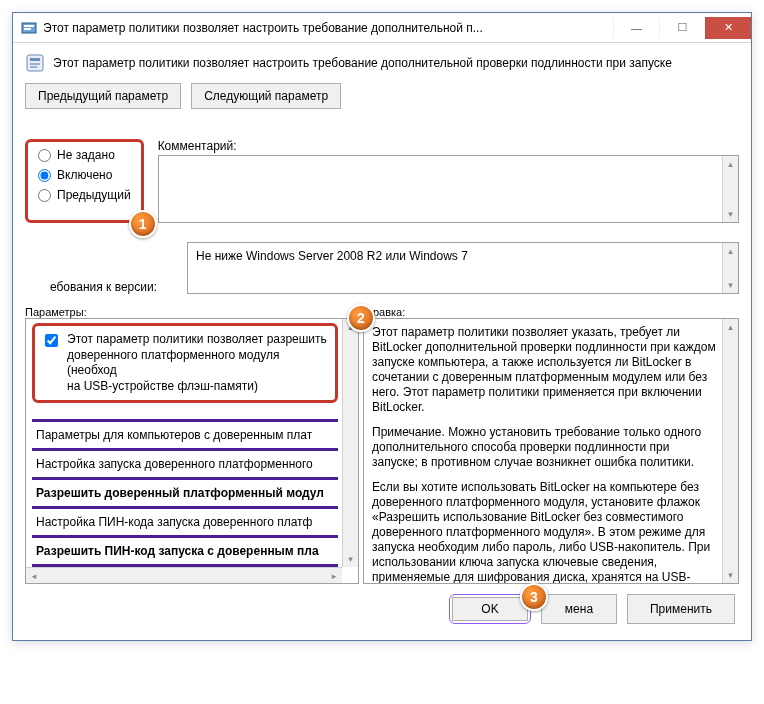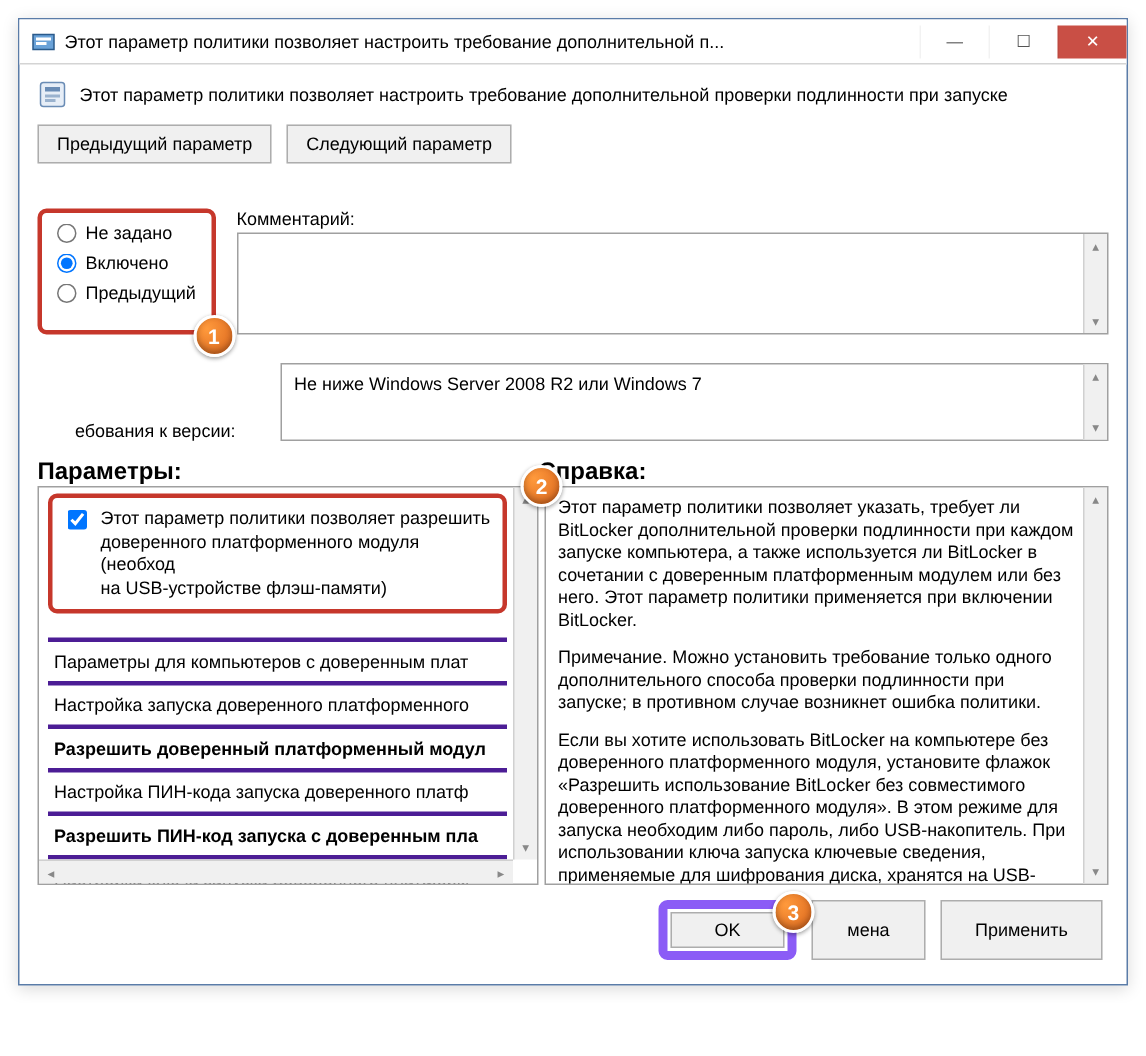--- a/index.html
+++ b/index.html
@@ -97,21 +97,21 @@
     flex: 1;
     border: 1px solid #a0a0a0;
     background: #fff;
     height: 52px;
     position: relative;
     padding: 6px 8px;
   }
 
   .section-labels { display:flex; margin-top:2px; }
   .section-labels > div:first-child { width: 334px; }
-  .section-labels > div { font-size: 16px; font-weight: bold; }
+  .section-labels > div { font-size: 11px; }
   
   .lower { display: flex; gap: 4px; position: relative; }
   .params-panel {
     width: 334px;
     border: 1px solid #a0a0a0;
     background: #fff;
     height: 266px;
     position: relative;
     overflow: hidden;
   }
@@ -154,21 +154,21 @@
   .pitem {
     padding: 6px 4px;
     border-top: 3px solid #4c1d95;
     white-space: nowrap;
     overflow: hidden;
     text-overflow: clip;
   }
   .pitem.strong { font-weight: 600; }
 
   .ok-block {
-    border: 6px solid #8b5cf6;
+    border: 1px solid #8b5cf6;
     border-radius: 6px;
     padding: 2px;
     display: inline-block;
     position: relative;
   }
   .dlg-btns {
     display: flex; gap: 10px; justify-content: flex-end;
     padding: 10px 4px 4px;
   }
   button.dlg {

